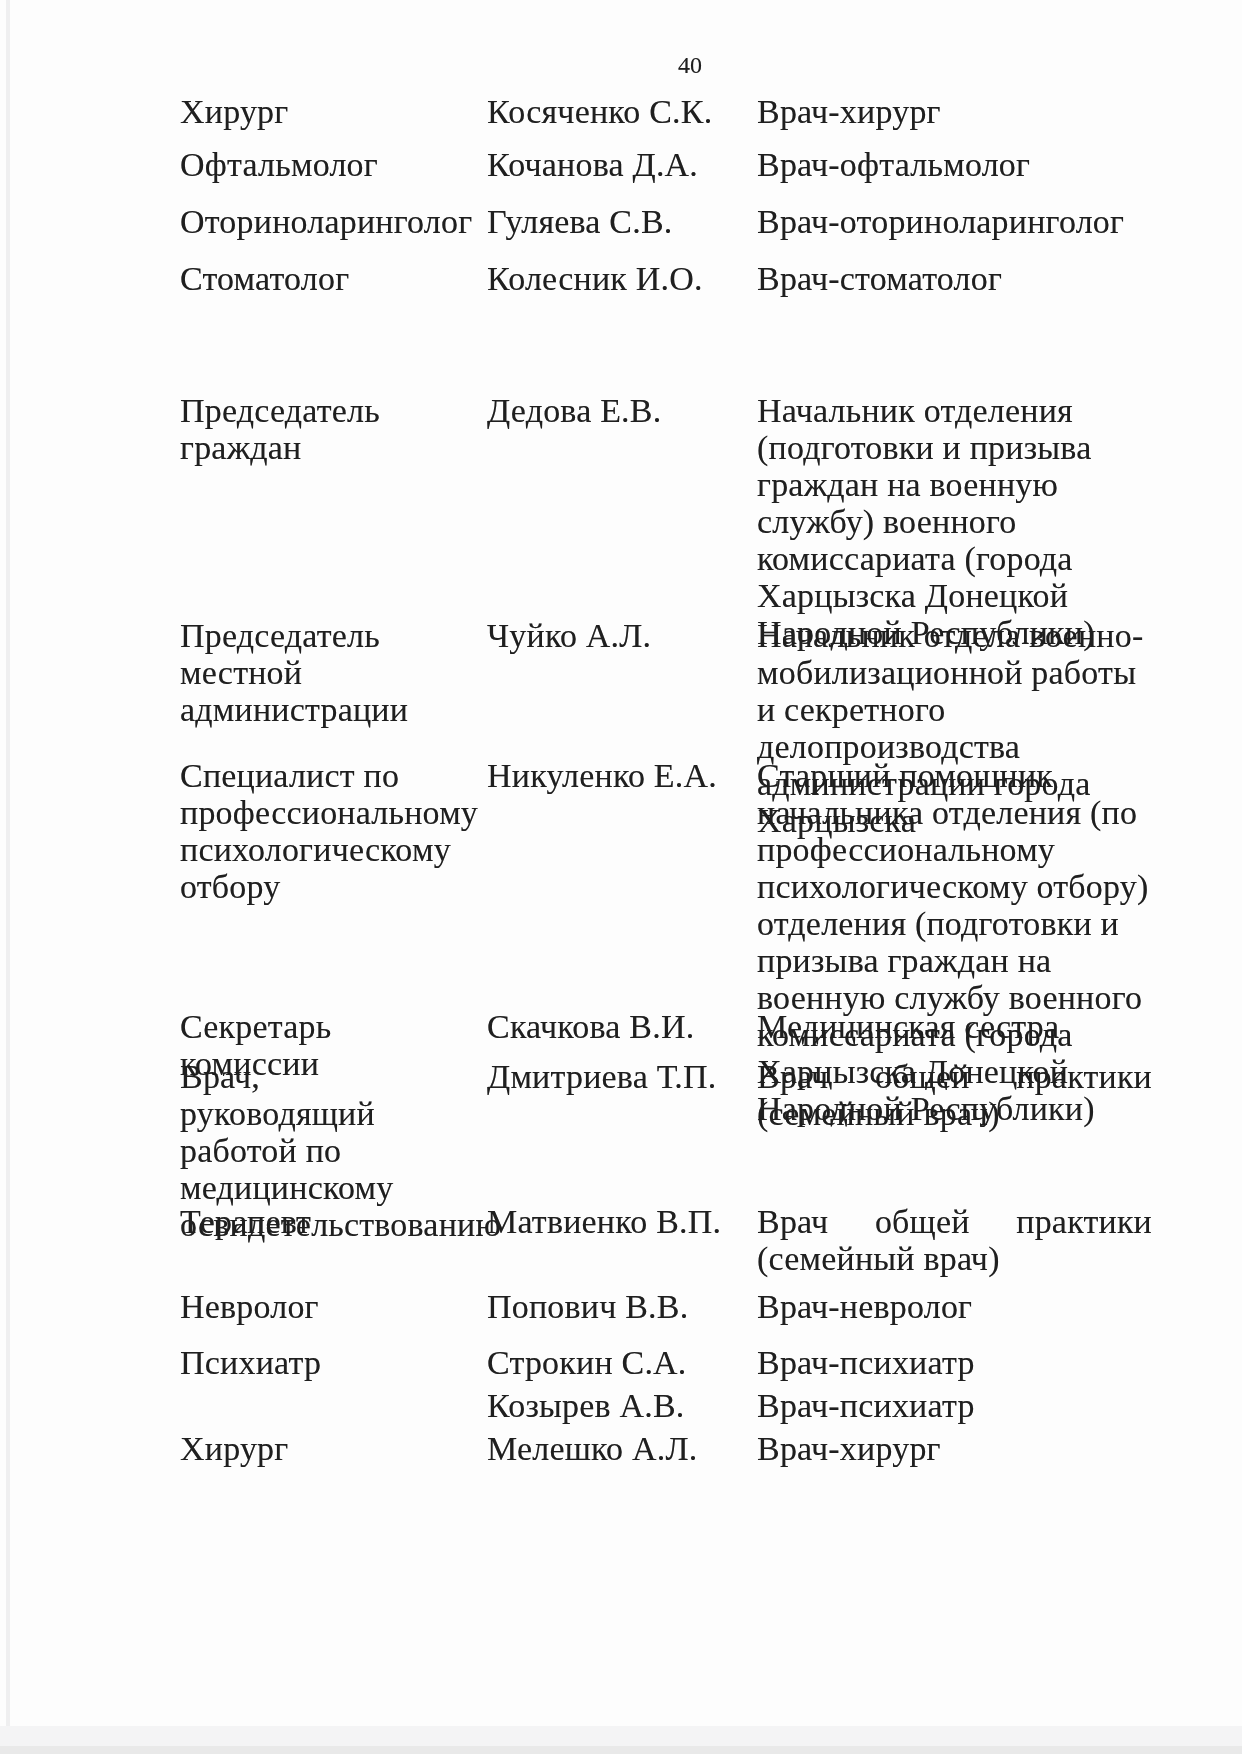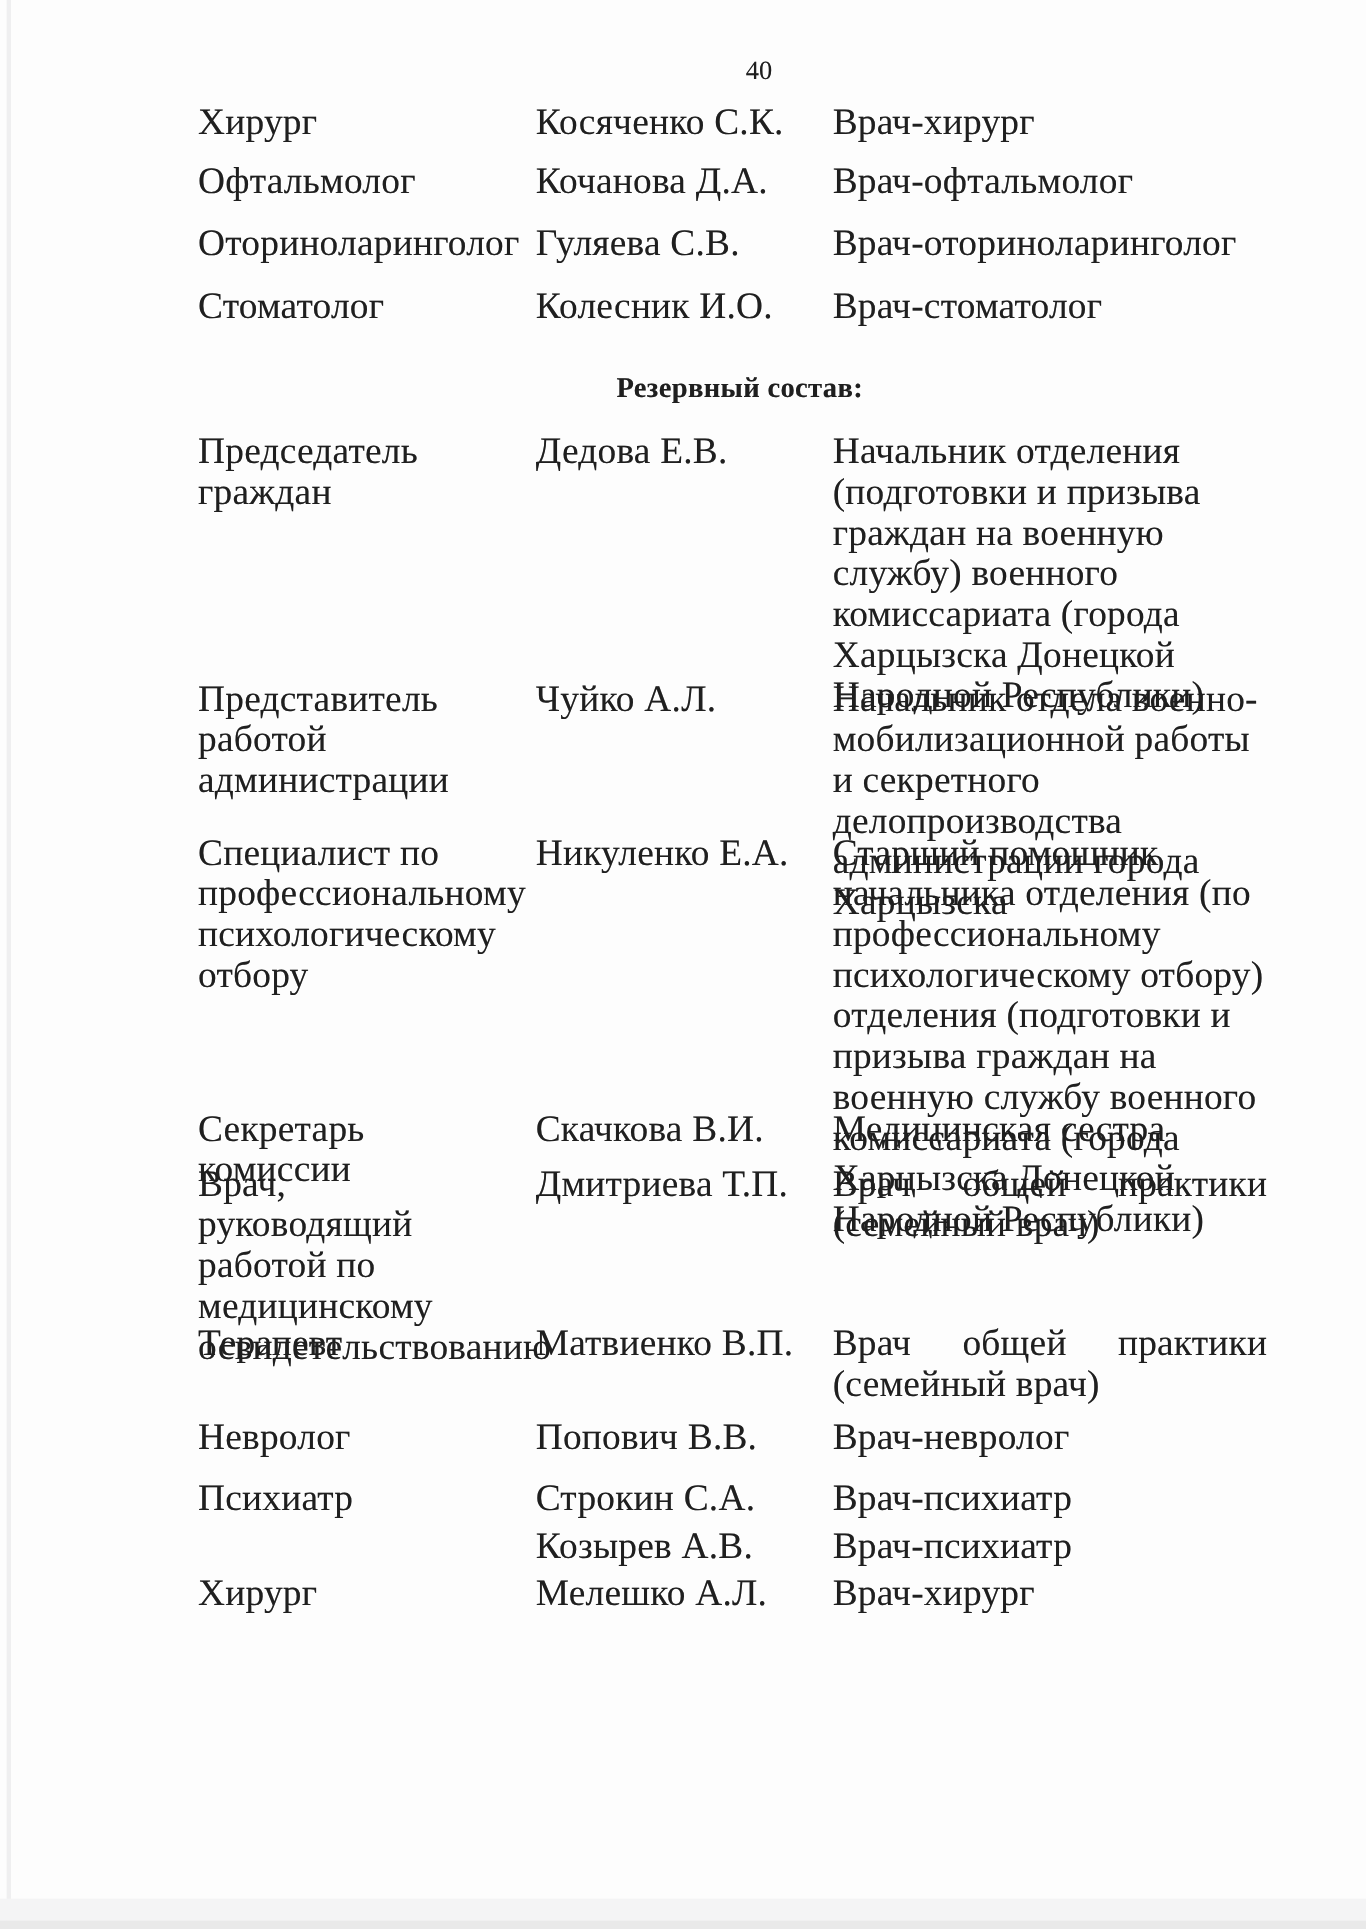--- a/index.html
+++ b/index.html
@@ -105,31 +105,30 @@
     <div class="cell cell-name">Гуляева С.В.</div>
     <div class="cell cell-pos">Врач-оториноларинголог</div>
   </div>
 
   <div class="row" style="top:260px">
     <div class="cell cell-role">Стоматолог</div>
     <div class="cell cell-name">Колесник И.О.</div>
     <div class="cell cell-pos">Врач-стоматолог</div>
   </div>
 
-  <div class="heading" style="top:338px">Резервный состав:</div>
 
   <div class="row" style="top:392px">
     <div class="cell cell-role">Председатель граждан</div>
     <div class="cell cell-name">Дедова Е.В.</div>
     <div class="cell cell-pos">Начальник отделения (подготовки и призыва граждан на военную службу) военного комиссариата (города Харцызска Донецкой Народной Республики)</div>
   </div>
 
 
   <div class="row" style="top:617px">
-    <div class="cell cell-role">Представитель работой администрации</div>
+    <div class="cell cell-role">Председатель местной администрации</div>
     <div class="cell cell-name">Чуйко А.Л.</div>
     <div class="cell cell-pos">Начальник отдела военно-мобилизационной работы и секретного делопроизводства администрации города Харцызска</div>
   </div>
 
   <div class="row" style="top:757px">
     <div class="cell cell-role">Специалист по профессиональному психологическому отбору</div>
     <div class="cell cell-name">Никуленко Е.А.</div>
     <div class="cell cell-pos">Старший помощник начальника отделения (по профессиональному психологическому отбору) отделения (подготовки и призыва граждан на военную службу военного комиссариата (города Харцызска Донецкой Народной Республики)</div>
   </div>
 

